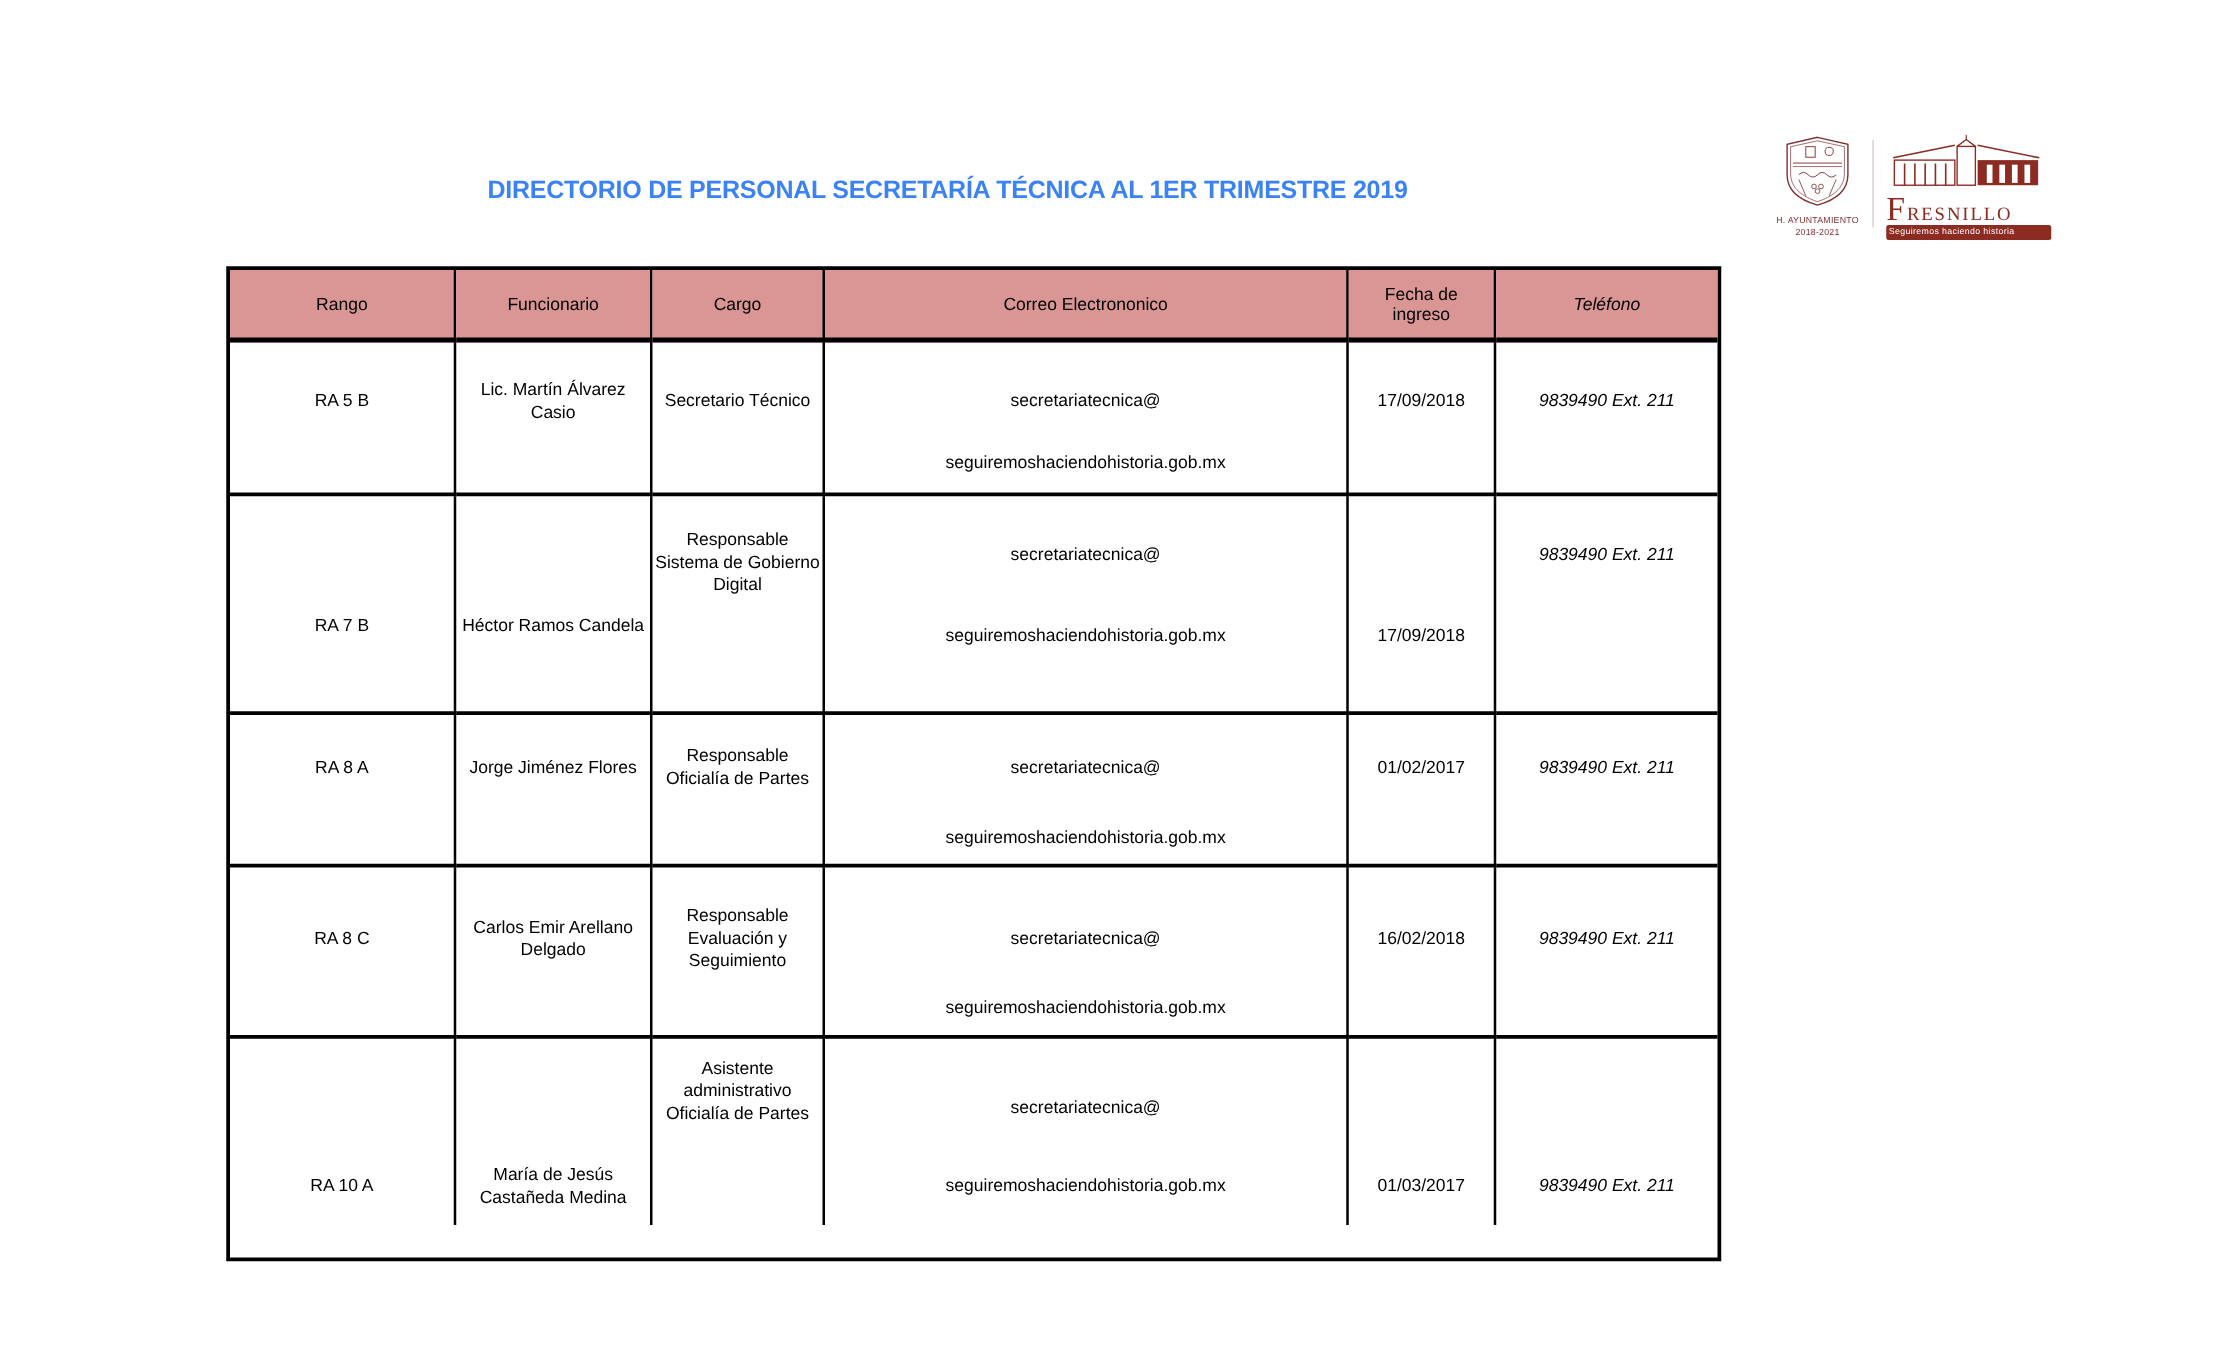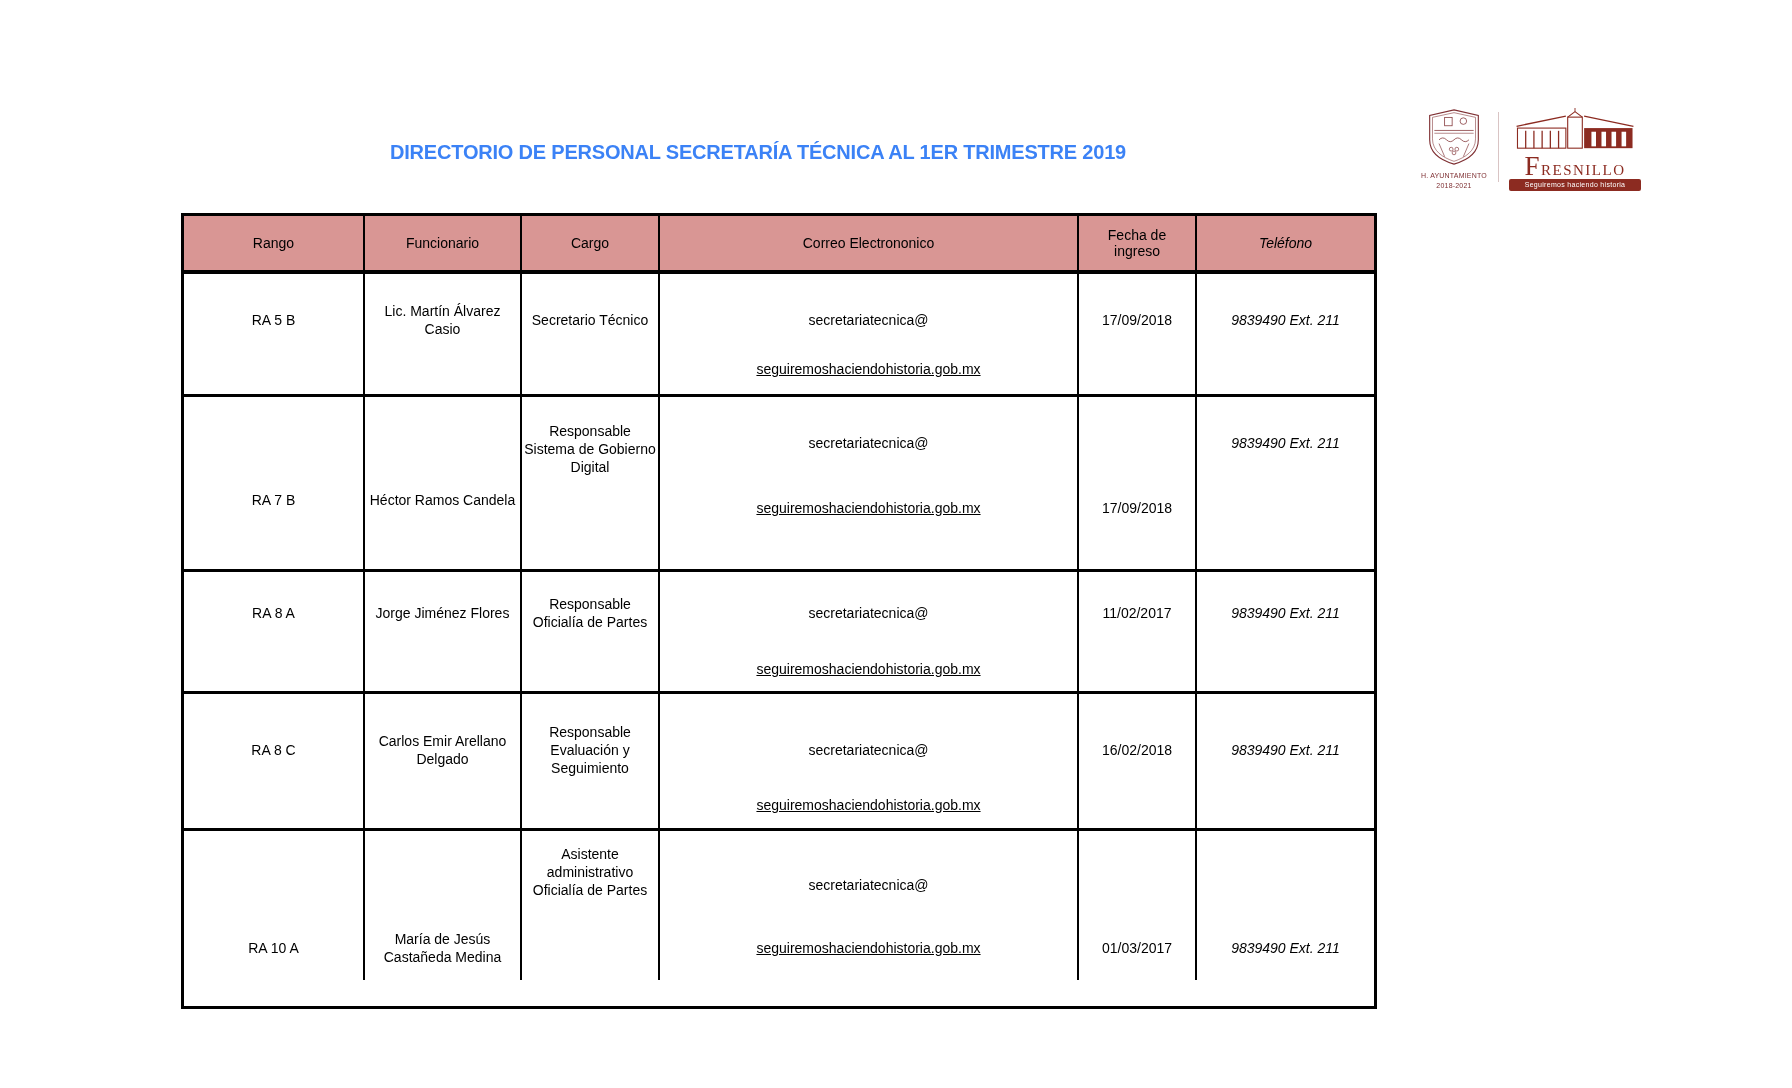--- a/index.html
+++ b/index.html
@@ -10,21 +10,21 @@
   .page-title {
     position:absolute; left:390px; top:141px;
     font-size:20px; font-weight:700; letter-spacing:-0.2px; color:#3b82f6;
   }
 
   
   .brand-wrap { position:absolute; left:1418px; top:108px; display:flex; align-items:flex-start; }
   .crest-box { width:72px; text-align:center; }
   .crest-caption { font-size:7px; color:#7f3033; line-height:8px; margin-top:2px; letter-spacing:0.2px; }
   .brand-divider { width:1px; height:70px; background:#d9c4c4; margin:4px 10px 0 8px; }
-  .fresnillo-box { width:132px; text-align:center; }
+  .fresnillo-box { width:132px; text-align:left; }
   .wordmark {
     display:block; font-family:"Liberation Serif", serif; font-variant:small-caps;
     font-size:21px; line-height:22px; color:#8c2b21; letter-spacing:1.5px; margin-top:1px;
   }
   .wordmark::first-letter { font-size:27px; }
   .tagline {
     display:block; background:#8c2b21; color:#fff; font-size:7px; line-height:9px;
     padding:1px 2px 2px; border-radius:2px; letter-spacing:0.3px;
   }
 
@@ -43,21 +43,21 @@
     display:flex; align-items:center; justify-content:center;
     font-size:14px; padding:0 19px; text-align:center;
   }
   .brow .cell { text-align:center; font-size:14px; padding-top:var(--pt,10px); overflow:hidden; }
   .r1 .cell { height:123px; }
   .r2 .cell { height:175px; }
   .r3 .cell { height:122px; }
   .r4 .cell { height:137px; }
   .r5 .cell { height:149px; }
   .ln { display:block; line-height:18px; white-space:nowrap; }
-  .ln.gap { margin-top:var(--mt,0px);text-decoration:underline; }
+  .ln.gap { margin-top:var(--mt,0px); }
 </style>
 </head>
 <body>
 
 <div class="page">
 
   <div class="page-title">DIRECTORIO DE PERSONAL SECRETARÍA TÉCNICA AL 1ER TRIMESTRE 2019</div>
 
   <div class="brand-wrap">
     <div class="crest-box">
@@ -172,21 +172,21 @@
       </div>
       <div class="cell" style="--pt:23px">
         <span class="ln">Responsable</span>
         <span class="ln">Oficialía de Partes</span>
       </div>
       <div class="cell" style="--pt:32px">
         <span class="ln">secretariatecnica@</span>
         <span class="ln gap" style="--mt:38px">seguiremoshaciendohistoria.gob.mx</span>
       </div>
       <div class="cell" style="--pt:32px">
-        <span class="ln">11/02/2017</span>
+        <span class="ln">01/02/2017</span>
       </div>
       <div class="cell" style="--pt:32px">
         <span class="ln">9839490 Ext. 211</span>
       </div>
     </div>
 
     <div class="trow brow r4">
       <div class="cell" style="--pt:47px">
         <span class="ln">RA 8 C</span>
       </div>

